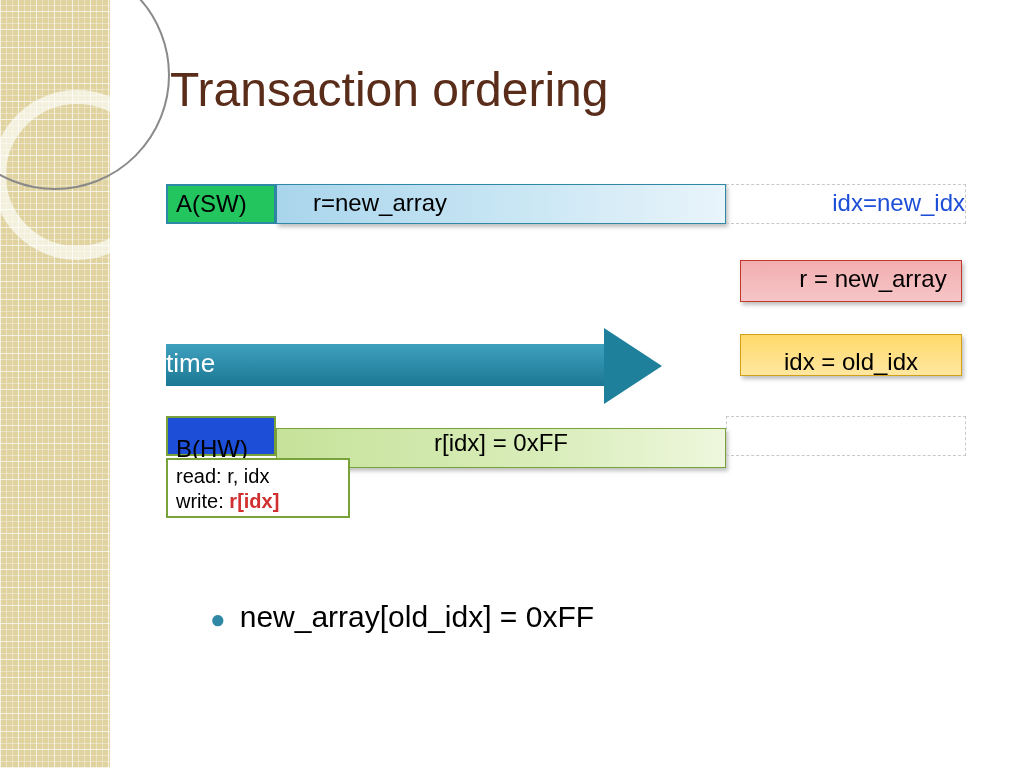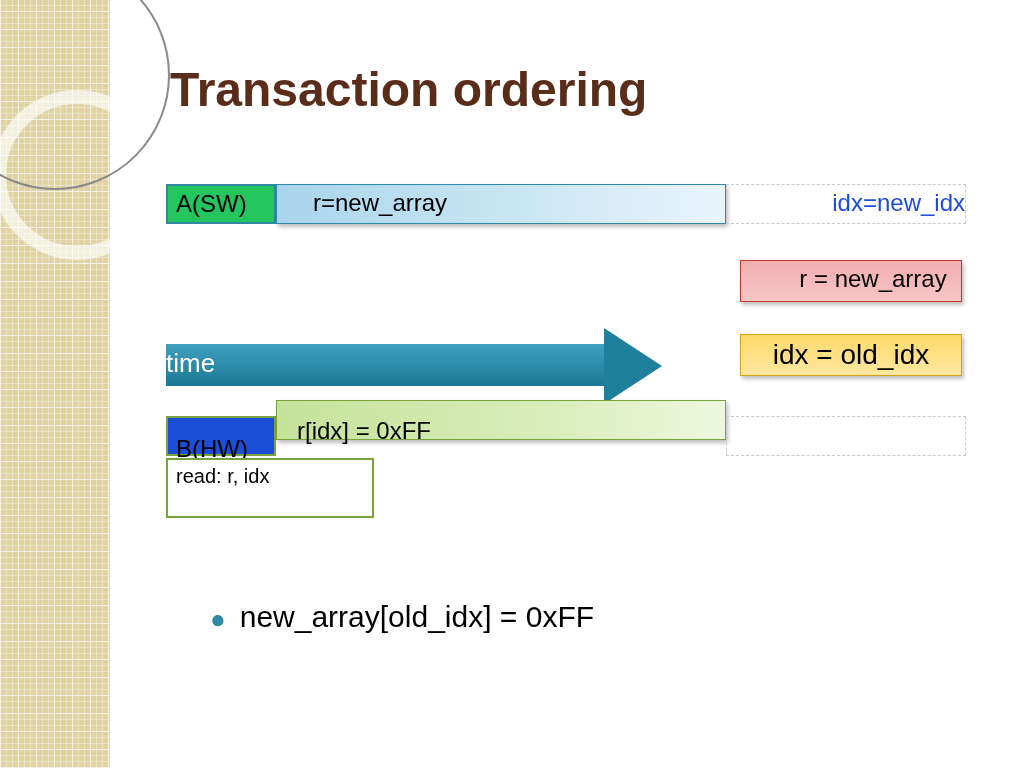--- a/index.html
+++ b/index.html
@@ -21,21 +21,21 @@
   }
   .ring2 {
     position: absolute; left: -60px; top: -40px; width: 230px; height: 230px;
     border: 2px solid #8a8a8a; border-radius: 50%;
   }
 
   .slide { position: absolute; left: 110px; top: 0; width: 914px; height: 768px; }
 
   h1.title {
     position: absolute; left: 60px; top: 62px;
-    font-size: 48px; font-weight: 700; color: #5a2d1a;
+    font-size: 48px; font-weight: 400; color: #5a2d1a;
   }
 
   
   .boxA-label {
     position: absolute; left: 56px; top: 184px; width: 110px; height: 40px;
     border: 2px solid #2f88a6; background: #22c55e; color: #000;
     font-size: 24px; padding: 4px 8px;
   }
   .boxA-bar {
     position: absolute; left: 166px; top: 184px; width: 450px; height: 40px;
@@ -56,21 +56,21 @@
     border: 1px solid #c0392b; color: #000;
     font-size: 24px; text-align: center; padding-top: 4px;
     box-shadow: 2px 3px 4px rgba(0,0,0,0.25);
     padding-left: 44px;
   }
   
   .box-yellow {
     position: absolute; left: 630px; top: 334px; width: 222px; height: 42px;
     background: linear-gradient(#ffd96a, #ffe7a0);
     border: 1px solid #d4a017; color: #000;
-    font-size: 28px; text-align: center; padding-top: 4px;
+    font-size: 24px; text-align: center; padding-top: 13px;
     box-shadow: 2px 3px 4px rgba(0,0,0,0.25);
   }
 
   
   .time-arrow { position: absolute; left: 56px; top: 332px; width: 520px; height: 70px; }
   .time-arrow .shaft {
     position: absolute; left: 0; top: 12px; width: 440px; height: 42px;
     background: linear-gradient(#3fa0be, #1b7894);
     color: #fff; font-size: 26px; padding: 4px 0;
   }
@@ -81,32 +81,32 @@
     border-left: 58px solid #1f809c;
   }
 
   
   .boxB-label {
     position: absolute; left: 56px; top: 416px; width: 110px; height: 40px;
     border: 2px solid #7aa23a; background: #1d4ed8; color: #000;
     font-size: 24px; padding: 17px 8px;
   }
   .boxB-bar {
-    position: absolute; left: 166px; top: 400px; width: 450px; height: 40px;
+    position: absolute; left: 166px; top: 428px; width: 450px; height: 40px;
     background: linear-gradient(90deg, #c6e29a 0%, #d9edba 60%, #eef7dd 100%);
     border: 1px solid #7aa23a; color: #000;
-    font-size: 24px; text-align: left; padding: 16px 20px;
+    font-size: 24px; text-align: center; padding: 0 20px;
     box-shadow: 2px 3px 4px rgba(0,0,0,0.25);
   }
   .boxB-ghost {
     position: absolute; left: 616px; top: 416px; width: 240px; height: 40px;
     border: 1.5px dashed #c9c9c9;
   }
   .boxB-note {
-    position: absolute; left: 56px; top: 458px; width: 208px; height: 60px;
+    position: absolute; left: 56px; top: 458px; width: 184px; height: 60px;
     border: 2px solid #7aa23a; background: #fff;
     font-size: 20px; padding: 4px 8px; line-height: 1.25;
   }
   .boxB-note .w { color: #d03030; font-weight: bold; }
 
   
   .bullet {
     position: absolute; left: 100px; top: 600px;
     font-size: 30px; color: #000;
   }
@@ -134,19 +134,22 @@
   <div class="time-arrow">
     <div class="shaft">time</div>
     <div class="head"></div>
   </div>
 
   <div class="boxB-label">B(HW)</div>
   <div class="boxB-bar">r[idx] = 0xFF</div>
   <div class="boxB-ghost"></div>
   <div class="boxB-note">
     <div>read: r, idx</div>
+    <div>
+      <span>write: </span><span class="w">r[idx]</span>
+    </div>
   </div>
 
   <div class="bullet">
     <span class="dot">●</span><span>new_array[old_idx] = 0xFF</span>
   </div>
 
 </div>
 
 </body></html>

